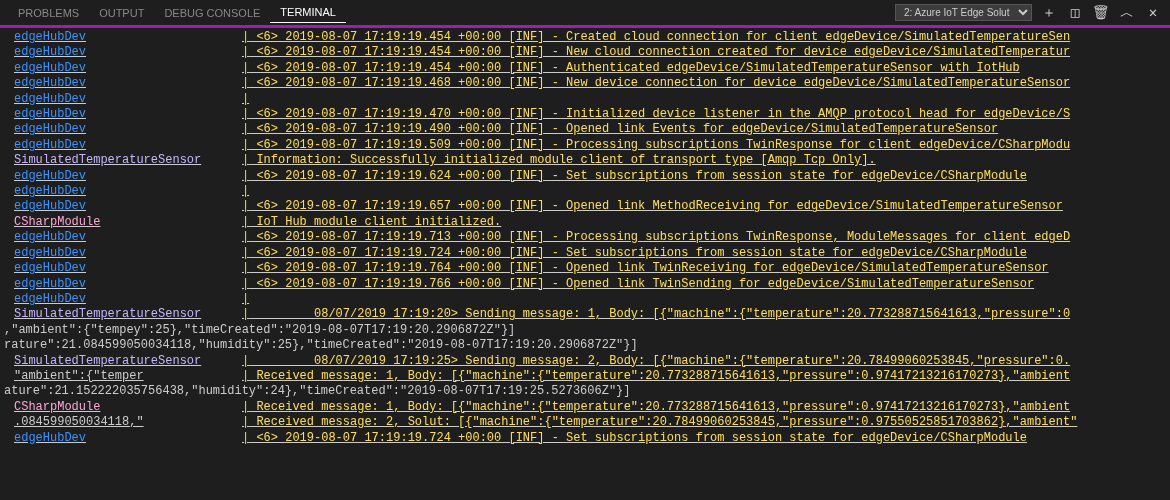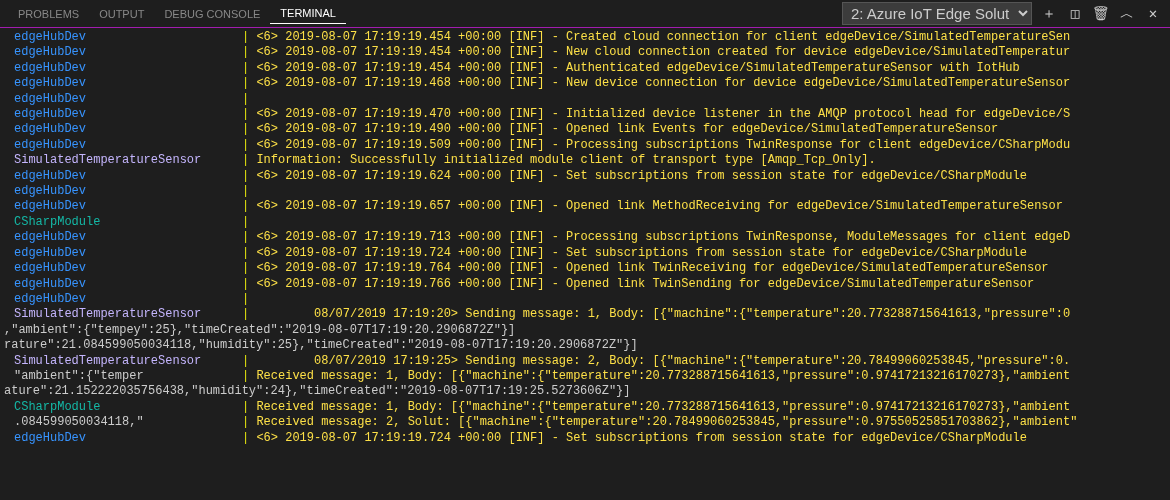--- a/index.html
+++ b/index.html
@@ -10,21 +10,21 @@
   font-size: 12px;
   width: 1170px;
   height: 500px;
   overflow: hidden;
 }
 .panel-header {
   display: flex;
   align-items: center;
   height: 28px;
   background: #1e1e1e;
-  border-bottom: 1px solid #a21caf;
+  border-bottom: 3px solid #a21caf;
   padding: 0 8px;
 }
 .tab {
   padding: 4px 10px;
   color: #888888;
   font-size: 11px;
   cursor: pointer;
   font-family: 'Segoe UI', sans-serif;
 }
 .tab.active {
@@ -34,50 +34,51 @@
 .header-right {
   margin-left: auto;
   display: flex;
   align-items: center;
   gap: 8px;
 }
 .terminal-select {
   background: #3c3c3c;
   color: #cccccc;
   border: 1px solid #555;
-  font-size: 15px;
+  font-size: 10px;
   padding: 1px 4px;
   font-family: 'Segoe UI', sans-serif;
   margin-left: 16px;
 }
 .icon-btn {
   color: #cccccc;
   cursor: pointer;
   font-size: 14px;
   width: 18px;
   text-align: center;
 }
 .terminal-body {
   padding: 2px 4px;
   line-height: 15.4px;
   white-space: nowrap;
   overflow: hidden;
 }
 .log-line {
   display: flex;
+  text-decoration: underline;
 }
 .src {
   display: inline-block;
   width: 238px;
   flex-shrink: 0;
   padding-left: 10px;
 }
 .src-blue { color: #3794ff; }
 .src-green { color: #c4b5fd; }
-.src-yellow { color: #14b8a6; }
+.src-yellow { color: #f9a8d4; }
 .pipe { color: #e5e510; }
 .msg { color: #fde047; white-space: pre; }
 .wrap-line { color: #cccccc; padding-left: 0; white-space: pre; }
 </style>
 </head>
 <body>
 
 <div class="panel-header">
   <div class="tab">PROBLEMS</div>
   <div class="tab">OUTPUT</div>
@@ -150,20 +151,21 @@
       <span class="pipe">|</span>
     </div>
     <div class="log-line">
       <span class="src src-blue">edgeHubDev</span>
       <span class="pipe">|</span>
       <span class="msg"> &lt;6&gt; 2019-08-07 17:19:19.657 +00:00 [INF] - Opened link MethodReceiving for edgeDevice/SimulatedTemperatureSensor</span>
     </div>
     <div class="log-line">
       <span class="src src-yellow">CSharpModule</span>
       <span class="pipe">|</span>
+      <span class="msg"> IoT Hub module client initialized.</span>
     </div>
     <div class="log-line">
       <span class="src src-blue">edgeHubDev</span>
       <span class="pipe">|</span>
       <span class="msg"> &lt;6&gt; 2019-08-07 17:19:19.713 +00:00 [INF] - Processing subscriptions TwinResponse, ModuleMessages for client edgeD</span>
     </div>
     <div class="log-line">
       <span class="src src-blue">edgeHubDev</span>
       <span class="pipe">|</span>
       <span class="msg"> &lt;6&gt; 2019-08-07 17:19:19.724 +00:00 [INF] - Set subscriptions from session state for edgeDevice/CSharpModule</span>

